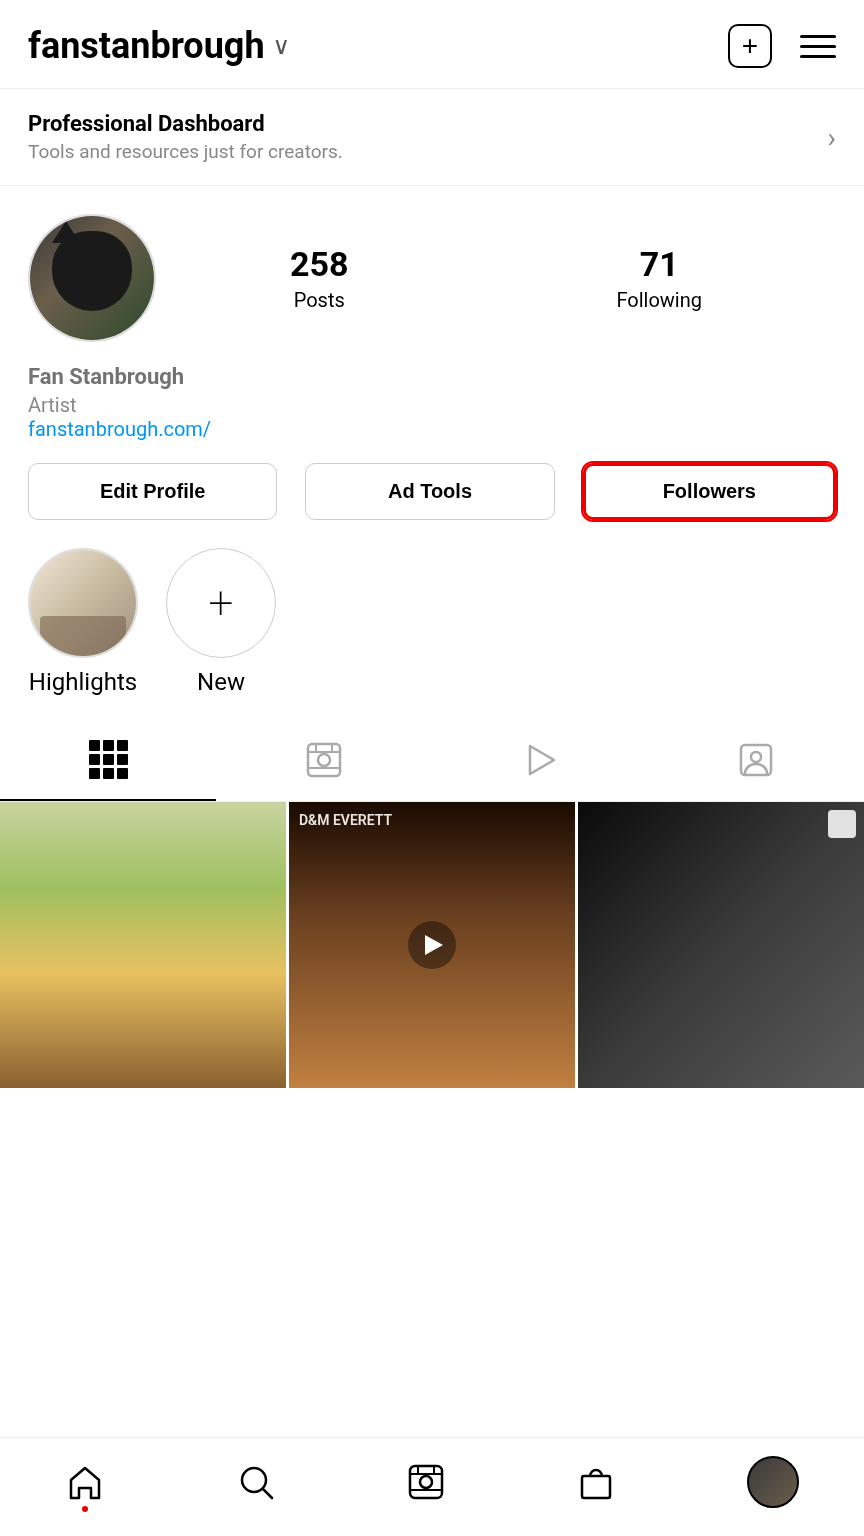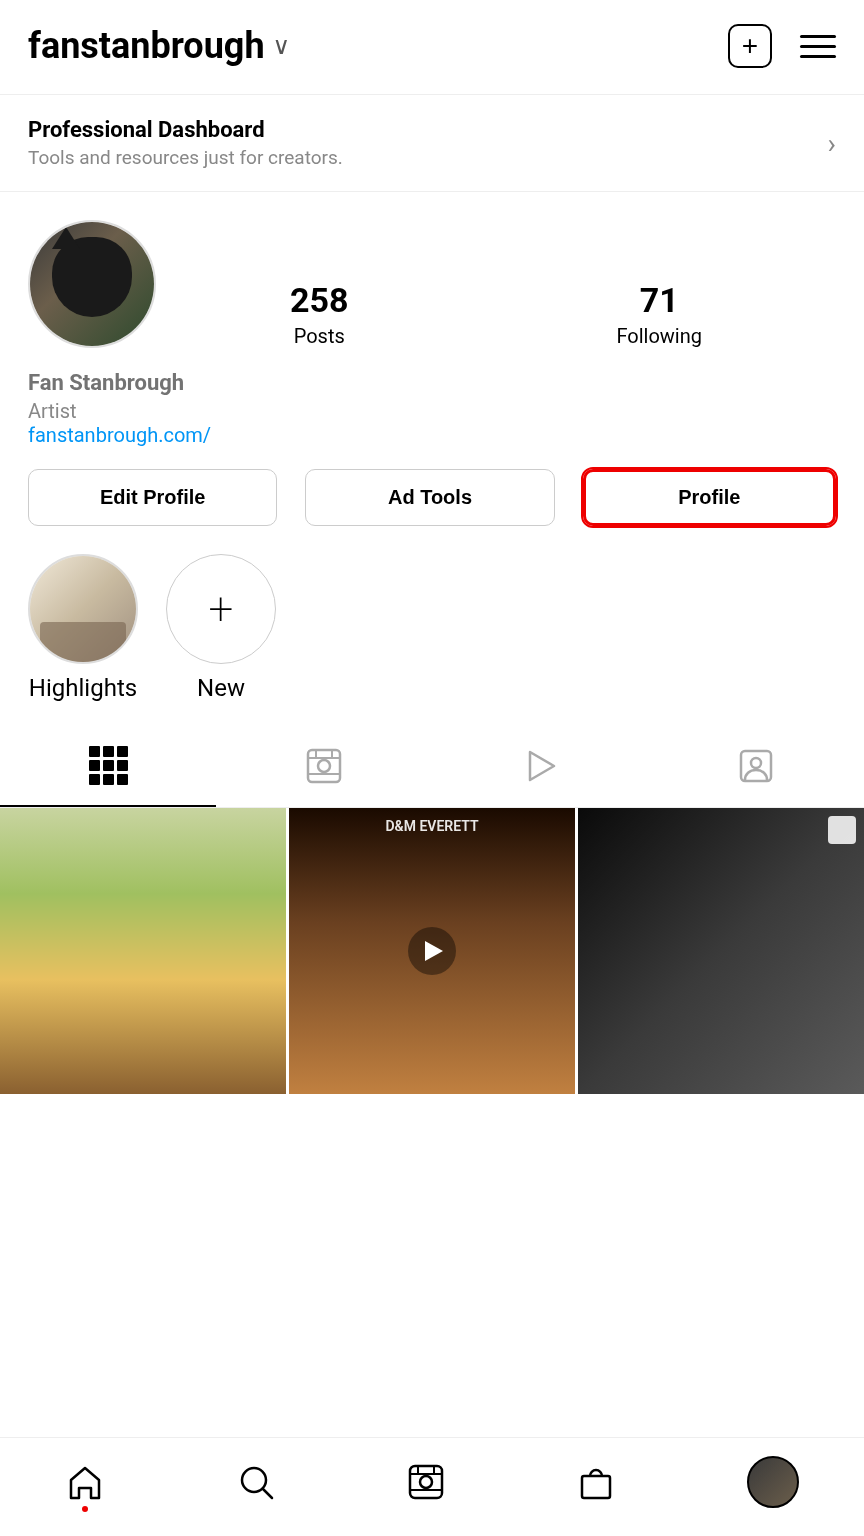--- a/index.html
+++ b/index.html
@@ -10,21 +10,21 @@
       width: 864px;
       min-height: 1536px;
       overflow-x: hidden;
     }
 
     
     .header {
       display: flex;
       align-items: center;
       justify-content: space-between;
-      padding: 24px 28px 26px 28px;
+      padding: 24px 28px 20px 28px;
       border-bottom: 1px solid #eee;
     }
     .header-username {
       display: flex;
       align-items: center;
       gap: 8px;
       font-size: 36px;
       font-weight: 700;
       color: #000;
     }
@@ -94,21 +94,21 @@
       font-size: 28px;
       color: #888;
     }
 
     
     .profile-section {
       padding: 28px 28px 0 28px;
     }
     .profile-top {
       display: flex;
-      align-items: flex-end;
+      align-items: center;
     }
     .avatar-container {
       width: 128px;
       height: 128px;
       border-radius: 50%;
       overflow: hidden;
       border: 2px solid #ddd;
       flex-shrink: 0;
     }
     .avatar-img {
@@ -322,21 +322,20 @@
     .posts-grid {
       display: grid;
       grid-template-columns: repeat(3, 1fr);
       gap: 3px;
     }
     .post-item {
       aspect-ratio: 1;
       overflow: hidden;
       position: relative;
       cursor: pointer;
-      text-align: center;
     }
     .post-bg-1 {
       background: linear-gradient(135deg, #c8b88a 0%, #8a7a5a 40%, #5a6a3a 100%);
     }
     .post-bg-2 {
       background: linear-gradient(135deg, #3a2a1a 0%, #6a5a3a 50%, #8a7a5a 100%);
     }
     .post-bg-3 {
       background: linear-gradient(135deg, #1a1a1a 0%, #3a3a3a 50%, #5a5a5a 100%);
     }
@@ -475,21 +474,21 @@
 
   <div class="profile-info">
     <div class="profile-name">Fan Stanbrough</div>
     <div class="profile-category">Artist</div>
     <div class="profile-link">fanstanbrough.com/</div>
   </div>
 
   <div class="action-buttons">
     <button class="action-btn">Edit Profile</button>
     <button class="action-btn">Ad Tools</button>
-    <button class="action-btn insights-btn">Profile</button>
+    <button class="action-btn insights-btn">Followers</button>
   </div>
 </div>
 
 <div class="highlights-row">
   <div class="highlight-item">
     <div class="highlight-circle">
       <div class="highlight-thumb"></div>
     </div>
     <span class="highlight-label">Highlights</span>
   </div>

